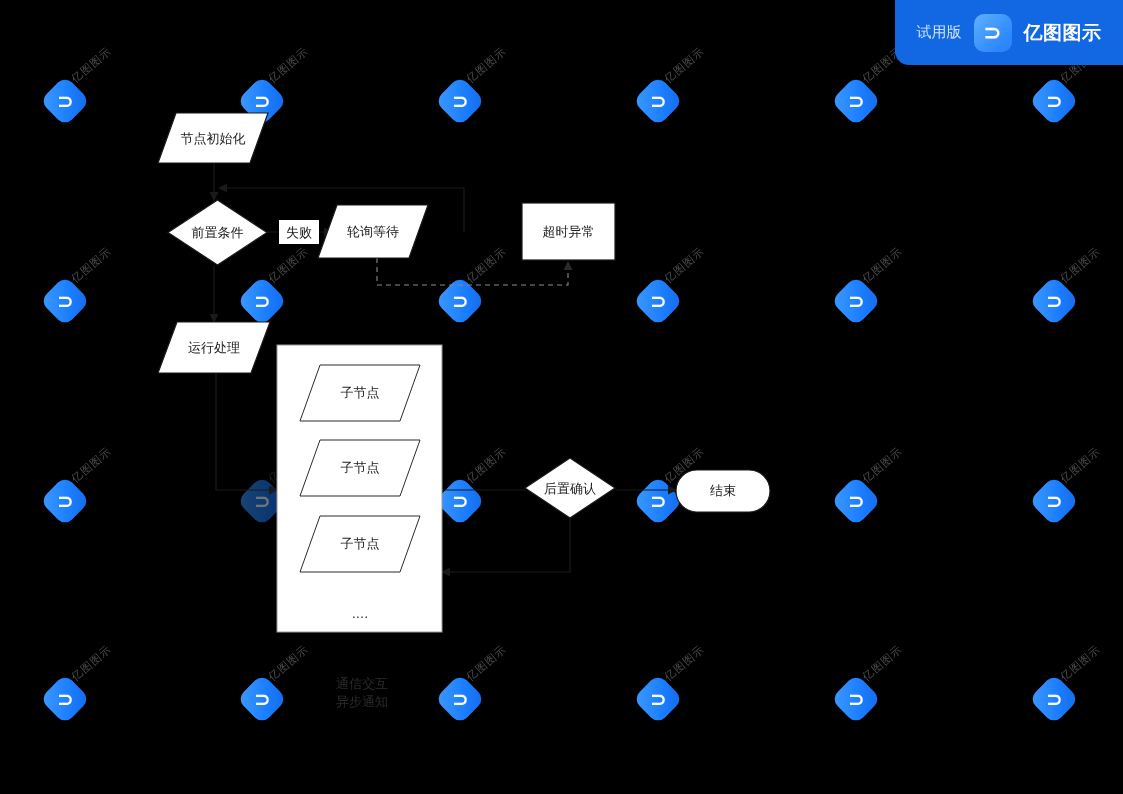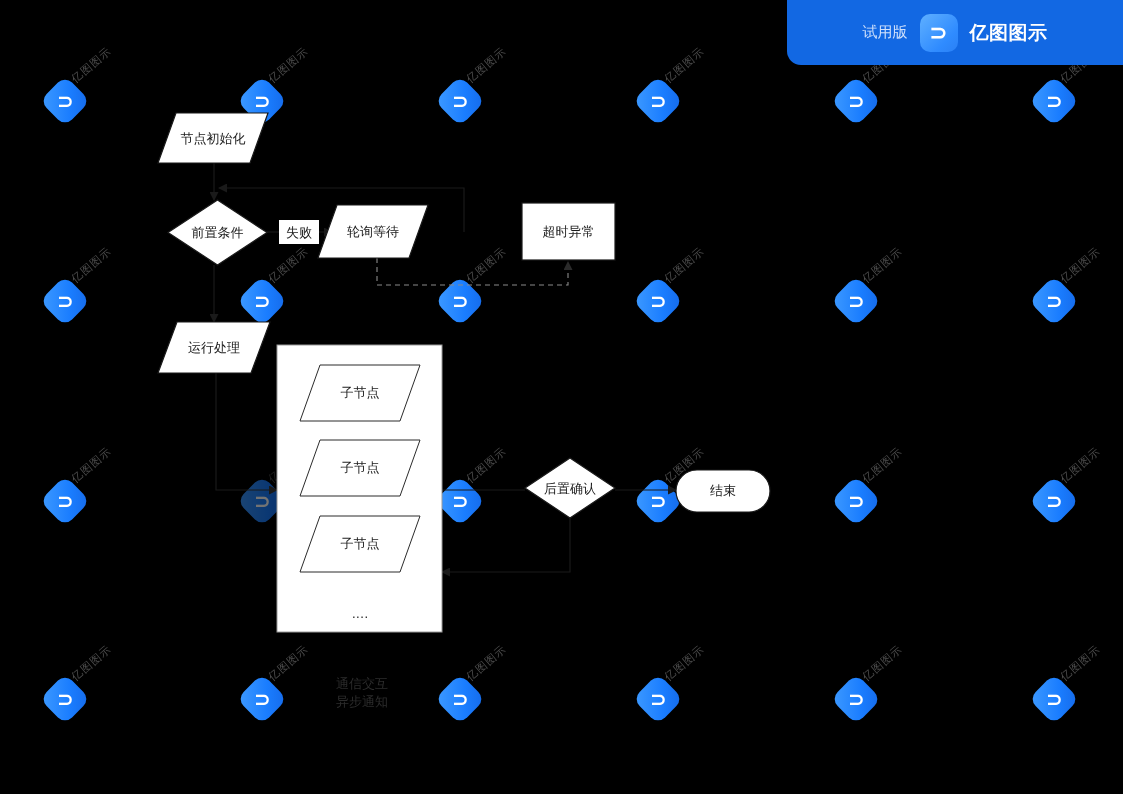--- a/index.html
+++ b/index.html
@@ -18,21 +18,21 @@
        transform:rotate(-45deg);display:flex;align-items:center;justify-content:center;}
   .wm .wm-badge span{transform:rotate(45deg);color:#fff;font-size:20px;line-height:1;
        font-weight:bold;font-family:"DejaVu Sans",sans-serif;}
   .wm .wm-text{position:absolute;left:26px;top:8px;color:#5c5c5c;font-size:11px;
        white-space:nowrap;transform:rotate(-40deg);transform-origin:0 50%;
        letter-spacing:1px;opacity:.85;}
   .wm.faint .wm-badge{opacity:.45;}
   .wm.faint .wm-text{opacity:.35;}
 
   
-  .banner{position:absolute;right:0;top:0;width:336px;height:65px;
+  .banner{position:absolute;right:0;top:0;width:228px;height:65px;
       background:#1268e3;border-bottom-left-radius:14px;
       display:flex;align-items:center;justify-content:center;gap:12px;z-index:20;margin-left:24px;}
   .banner .trial{color:#cfe0fb;font-size:15px;}
   .banner .logo{width:38px;height:38px;border-radius:10px;
       background:linear-gradient(135deg,#5fb0ff 0%,#2f8bff 70%,#2a80f5 100%);
       display:flex;align-items:center;justify-content:center;}
   .banner .logo span{color:#fff;font-size:22px;font-weight:bold;line-height:1;}
   .banner .brand{color:#fff;font-size:19px;font-weight:bold;letter-spacing:.5px;}
 
   

